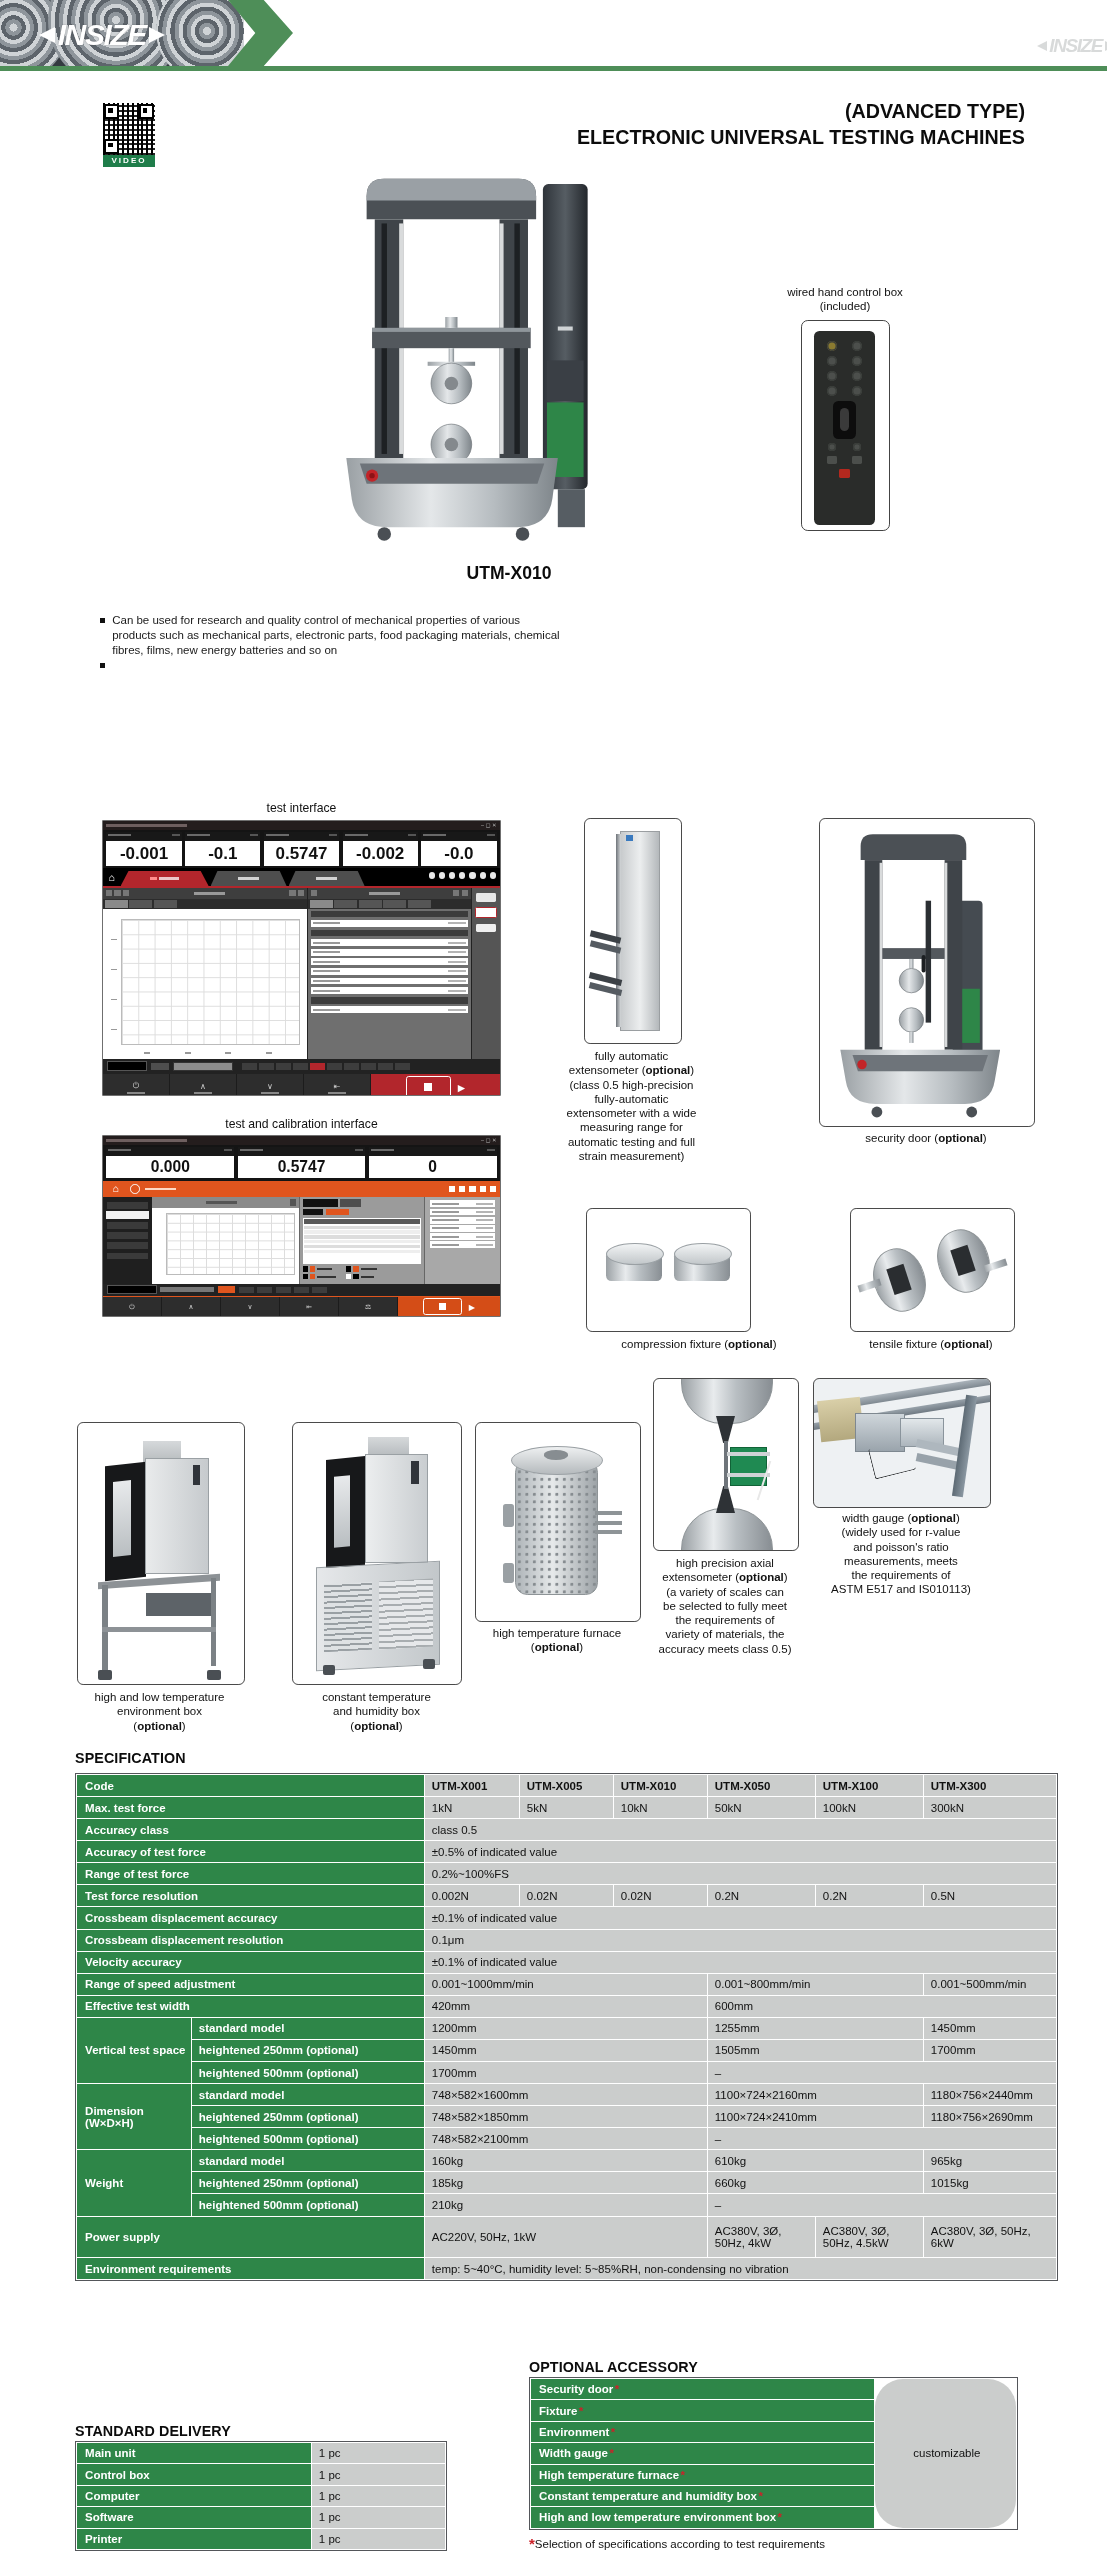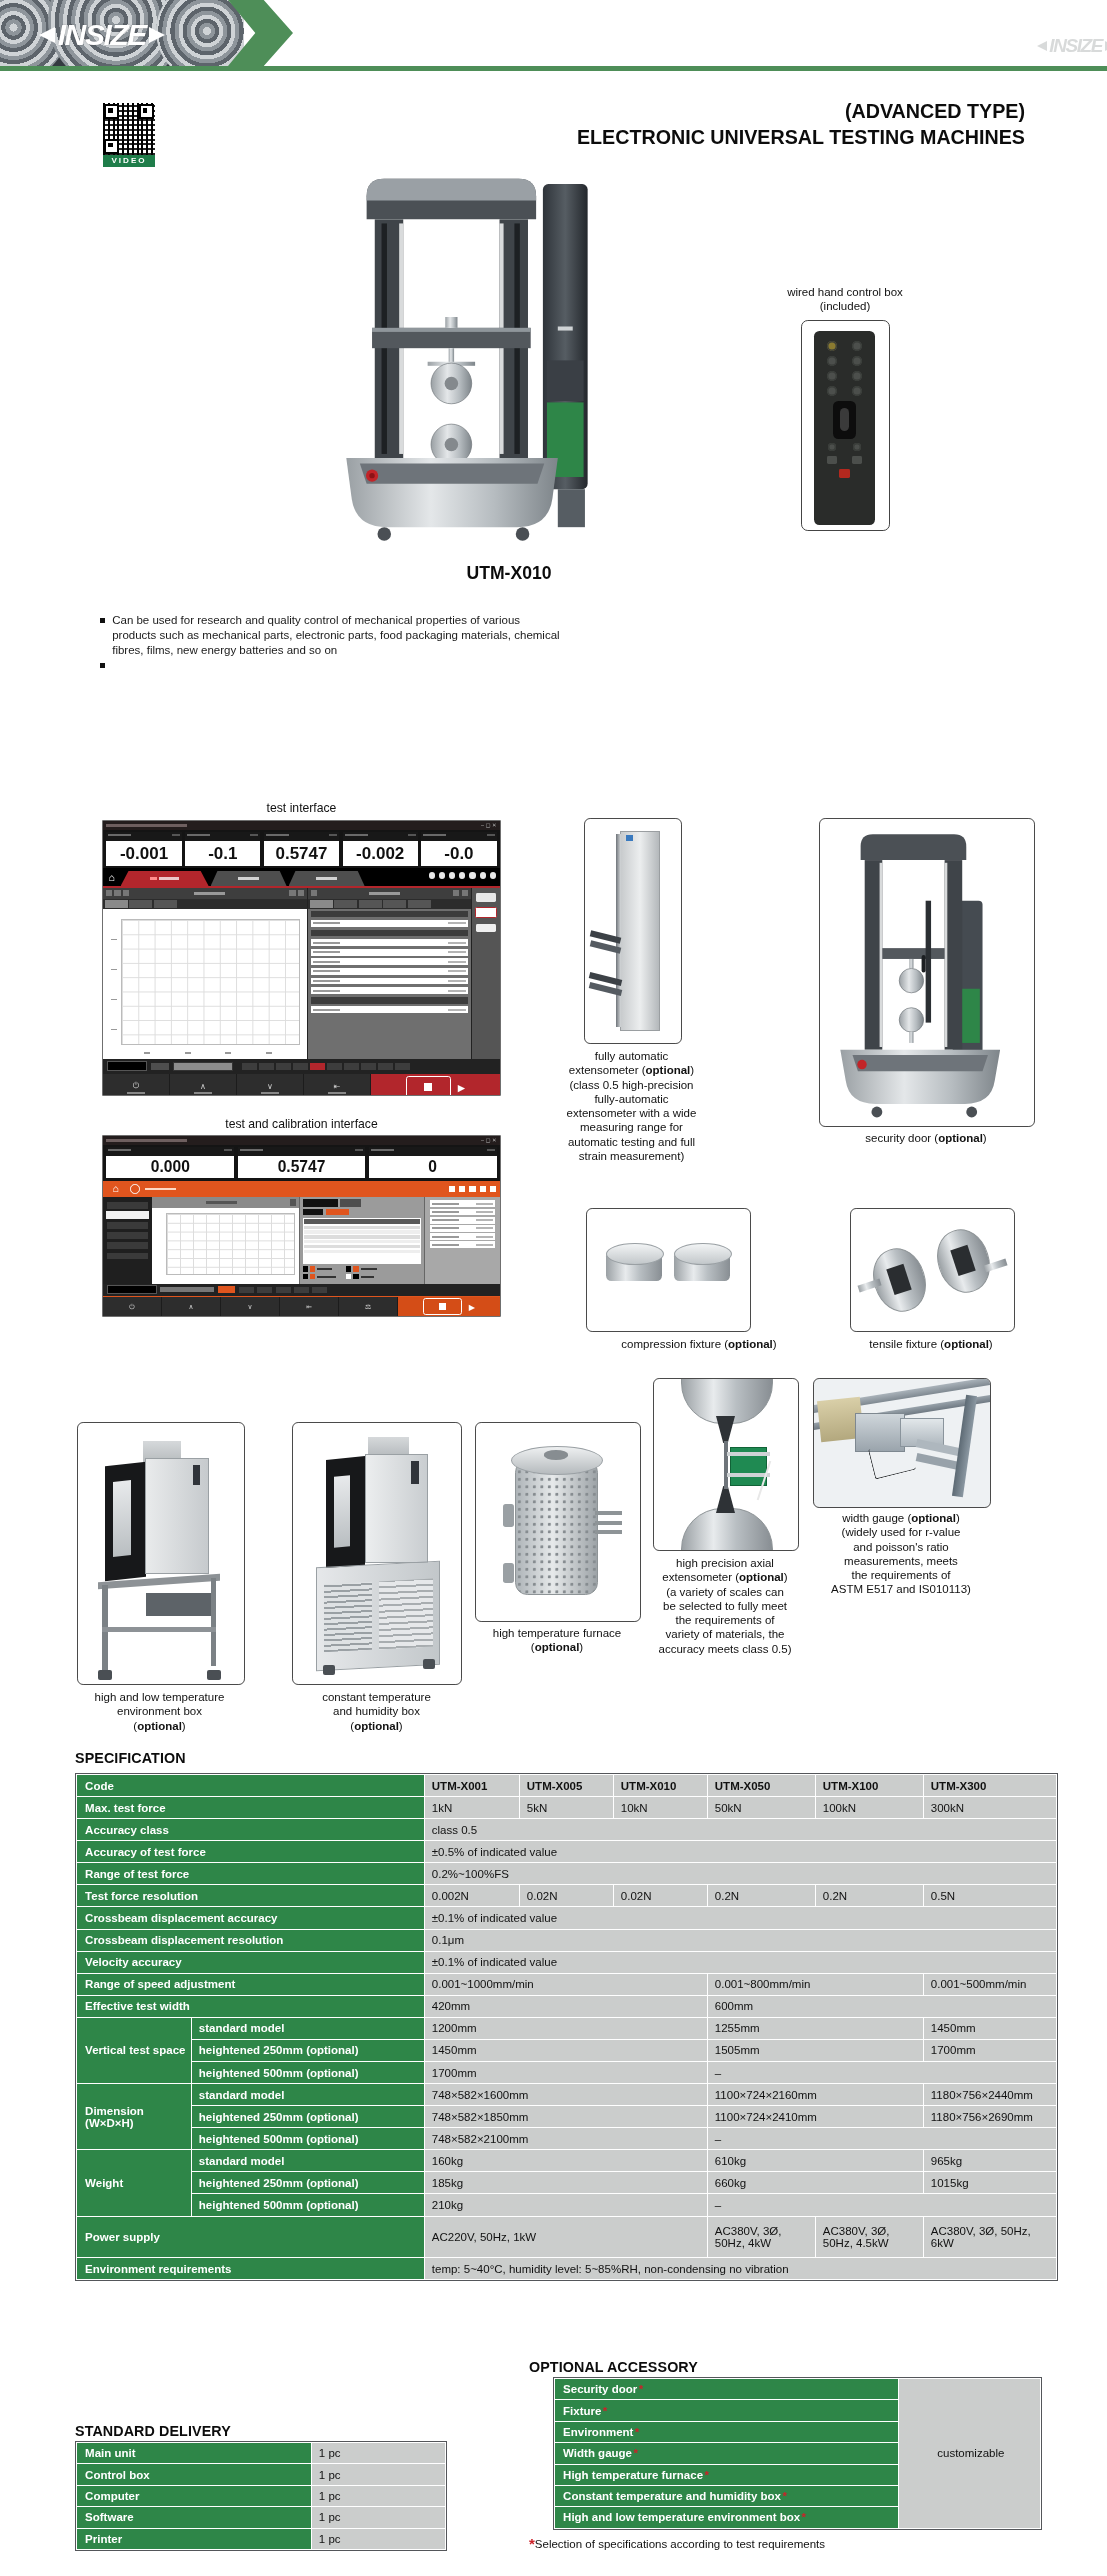--- a/index.html
+++ b/index.html
@@ -99,21 +99,21 @@
   table.spec td{font-size:11.5px;vertical-align:middle;overflow:hidden;}
   td.g{background:#2e8648;color:#fff;font-weight:bold;padding:1.4px 4.1px 1.4px 8.1px;height:18.3px;}
   td.sub{padding-left:6.8px;}
   td.d{background:#cbcdcc;color:#111;padding:1.4px 4.1px 1.4px 6.8px;height:18.3px;}
   td.m{font-weight:bold;}
   td.tall{height:38px;}
   
   table.mini{border-collapse:separate;border-spacing:1.4px;background:#fff;border:1.4px solid #54565a;table-layout:fixed;}
   table.mini td{font-size:11.5px;height:17.6px;vertical-align:middle;}
   .star{color:#cc2229;font-weight:bold;padding-left:1.4px;}
-  .custom-cell{text-align:center;font-weight:normal;}
+  .custom-cell{text-align:center;font-weight:normal;border-radius:28px;}
   .footnote{font-size:11.5px;color:#111;}
   .footnote .fstar{color:#cc2229;font-size:15px;font-weight:bold;vertical-align:-1.4px;}
 
   
   .remote-card{border:1px solid #444;border-radius:6.8px;background:#fff;}
   .remote{position:absolute;left:12.2px;top:9.5px;width:61px;height:189px;background:#2a2c2a;border-radius:5.4px;padding-top:5.4px;}
   .rrow{display:flex;justify-content:space-around;margin:4.8px 5.4px;}
   .rbtn{width:10.2px;height:10.2px;border-radius:50%;background:#4c4f4c;box-shadow:inset 0 0 0 1.4px #3a3d3a;}
   .rbtn.y{background:#8a7a30;}
   .joy{width:23px;height:38px;background:#0d0d0d;border-radius:5.4px;margin:4.1px auto;display:flex;align-items:center;justify-content:center;}
@@ -966,21 +966,21 @@
           <td class="d">1 pc</td>
         </tr>
     <tr>
           <td class="g">Printer</td>
           <td class="d">1 pc</td>
         </tr>
   </tbody>
     </table>
 
   <div class="abs heading" style="left:529px;top:2359px;">OPTIONAL ACCESSORY</div>
-  <table class="mini abs" style="left:553px;top:2377px;width:487px;">
+  <table class="mini abs" style="left:529px;top:2377px;width:487px;">
     <colgroup>
         <col style="width:343px;">
         <col style="width:141px;">
       </colgroup>
     <tbody>
         <tr>
       <td class="g"><span>Security door</span><span class="star">*</span></td>
       <td class="d custom-cell" rowspan="7">customizable</td>
     </tr>
     <tr>

